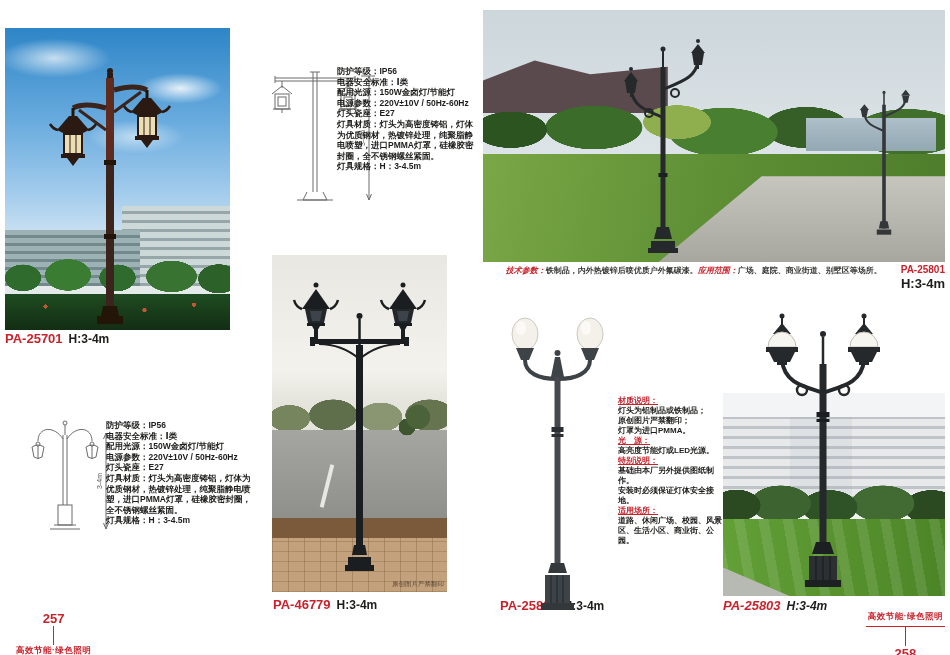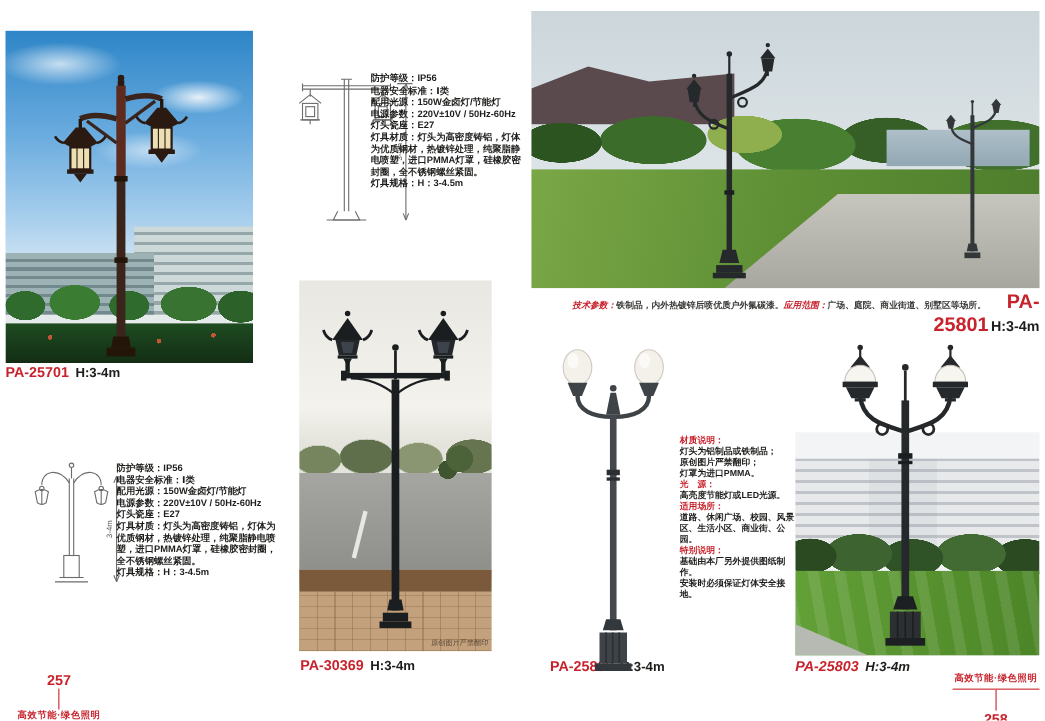--- a/index.html
+++ b/index.html
@@ -15,27 +15,27 @@
   .prod-label { position:absolute; display:flex; align-items:baseline; gap:6px; white-space:nowrap; }
   .pid { color:var(--accent-red,#c8232c); font-weight:bold; font-size:13px; }
   .psize { color:var(--text-dark,#1d1d1b); font-weight:bold; font-size:12px; }
 
   
   .spec { position:absolute; font-size:8.5px; font-weight:bold; color:var(--text-dark,#1d1d1b); line-height:10.6px; }
   .spec-line { }
 
   
   .material { position:absolute; font-size:8px; line-height:10px; font-weight:bold; width:106px; }
-  .mat-title { color:var(--accent-red,#c8232c); }
+  .mat-title { color:var(--accent-red,#c8232c);text-decoration:underline; }
   .mat-line { color:var(--text-dark,#1d1d1b); }
 
   
   .techline { position:absolute; text-align:right; font-size:8px; font-weight:bold; color:#3a3a38; }
   .techline .red { color:var(--accent-red,#c8232c);font-style:italic; }
-  .pid-big { font-size:18px; font-weight:bold; color:var(--accent-red,#c8232c); margin-left:19px; }
+  .pid-big { font-size:10px; font-weight:bold; color:var(--accent-red,#c8232c); margin-left:19px; }
   .psize-big { font-size:13px; font-weight:bold; color:var(--text-dark,#1d1d1b); }
 
   
   .footer { position:absolute; top:611px; display:flex; align-items:center; color:var(--accent-red,#c8232c);flex-direction:column; }
   .fnum { font-size:13px; font-weight:bold; }
   .fdiv { width:1px; height:19px; background:var(--accent-red,#c8232c); margin:0 5px; }
   .fslogan { font-size:8.5px; font-weight:bold; border-bottom:1px solid var(--accent-red,#c8232c); padding:0 2px 3px 2px; letter-spacing:.5px; }
 
   .watermark { position:absolute; right:3px; bottom:3px; font-size:6.5px; color:rgba(70,55,40,.85); z-index:4; }
 
@@ -272,21 +272,21 @@
       <polygon points="110,44 122,44 120,54 112,54" fill="#3d434a"></polygon>
       <rect x="107" y="56" width="18" height="3"></rect>
       <polygon points="112,59 120,59 116,66"></polygon>
       <polygon points="65,288 80,288 78,278 67,278"></polygon>
       <rect x="61" y="290" width="23" height="8"></rect>
       <rect x="58" y="298" width="29" height="6"></rect>
     </svg>
     <div class="watermark">原创图片严禁翻印</div>
   </div>
   <div class="prod-label" style="left:273px; top:597px;">
-    <span class="pid">PA-30369</span>
+    <span class="pid">PA-46779</span>
     <span class="psize">H:3-4m</span>
   </div>
 
   <div class="footer" style="left:14px;">
     <span class="fnum">257</span>
     <span class="fdiv"></span>
     <span class="fslogan">高效节能·绿色照明</span>
   </div>
 
   <div class="photo photo-25801">
@@ -378,33 +378,33 @@
 
       <div class="mat-sec">
         <div class="mat-title">光　源：</div>
         <div>
 
         <div class="mat-line">高亮度节能灯或LED光源。</div>
         </div>
       </div>
 
       <div class="mat-sec">
+        <div class="mat-title">特别说明：</div>
+        <div>
+
+        <div class="mat-line">基础由本厂另外提供图纸制作。</div>
+          <div class="mat-line">安装时必须保证灯体安全接地。</div>
+        </div>
+      </div>
+
+      <div class="mat-sec">
         <div class="mat-title">适用场所：</div>
         <div>
 
         <div class="mat-line">道路、休闲广场、校园、风景区、生活小区、商业街、公园。</div>
-        </div>
-      </div>
-
-      <div class="mat-sec">
-        <div class="mat-title">特别说明：</div>
-        <div>
-
-        <div class="mat-line">基础由本厂另外提供图纸制作。</div>
-          <div class="mat-line">安装时必须保证灯体安全接地。</div>
         </div>
       </div>
     </div>
 
   <div class="photo photo-25803">
     <div class="layer p4-bldg"></div>
     <div class="layer p4-trees"></div>
     <div class="layer p4-lawn"></div>
     <div class="layer p4-path"></div>
   </div>

